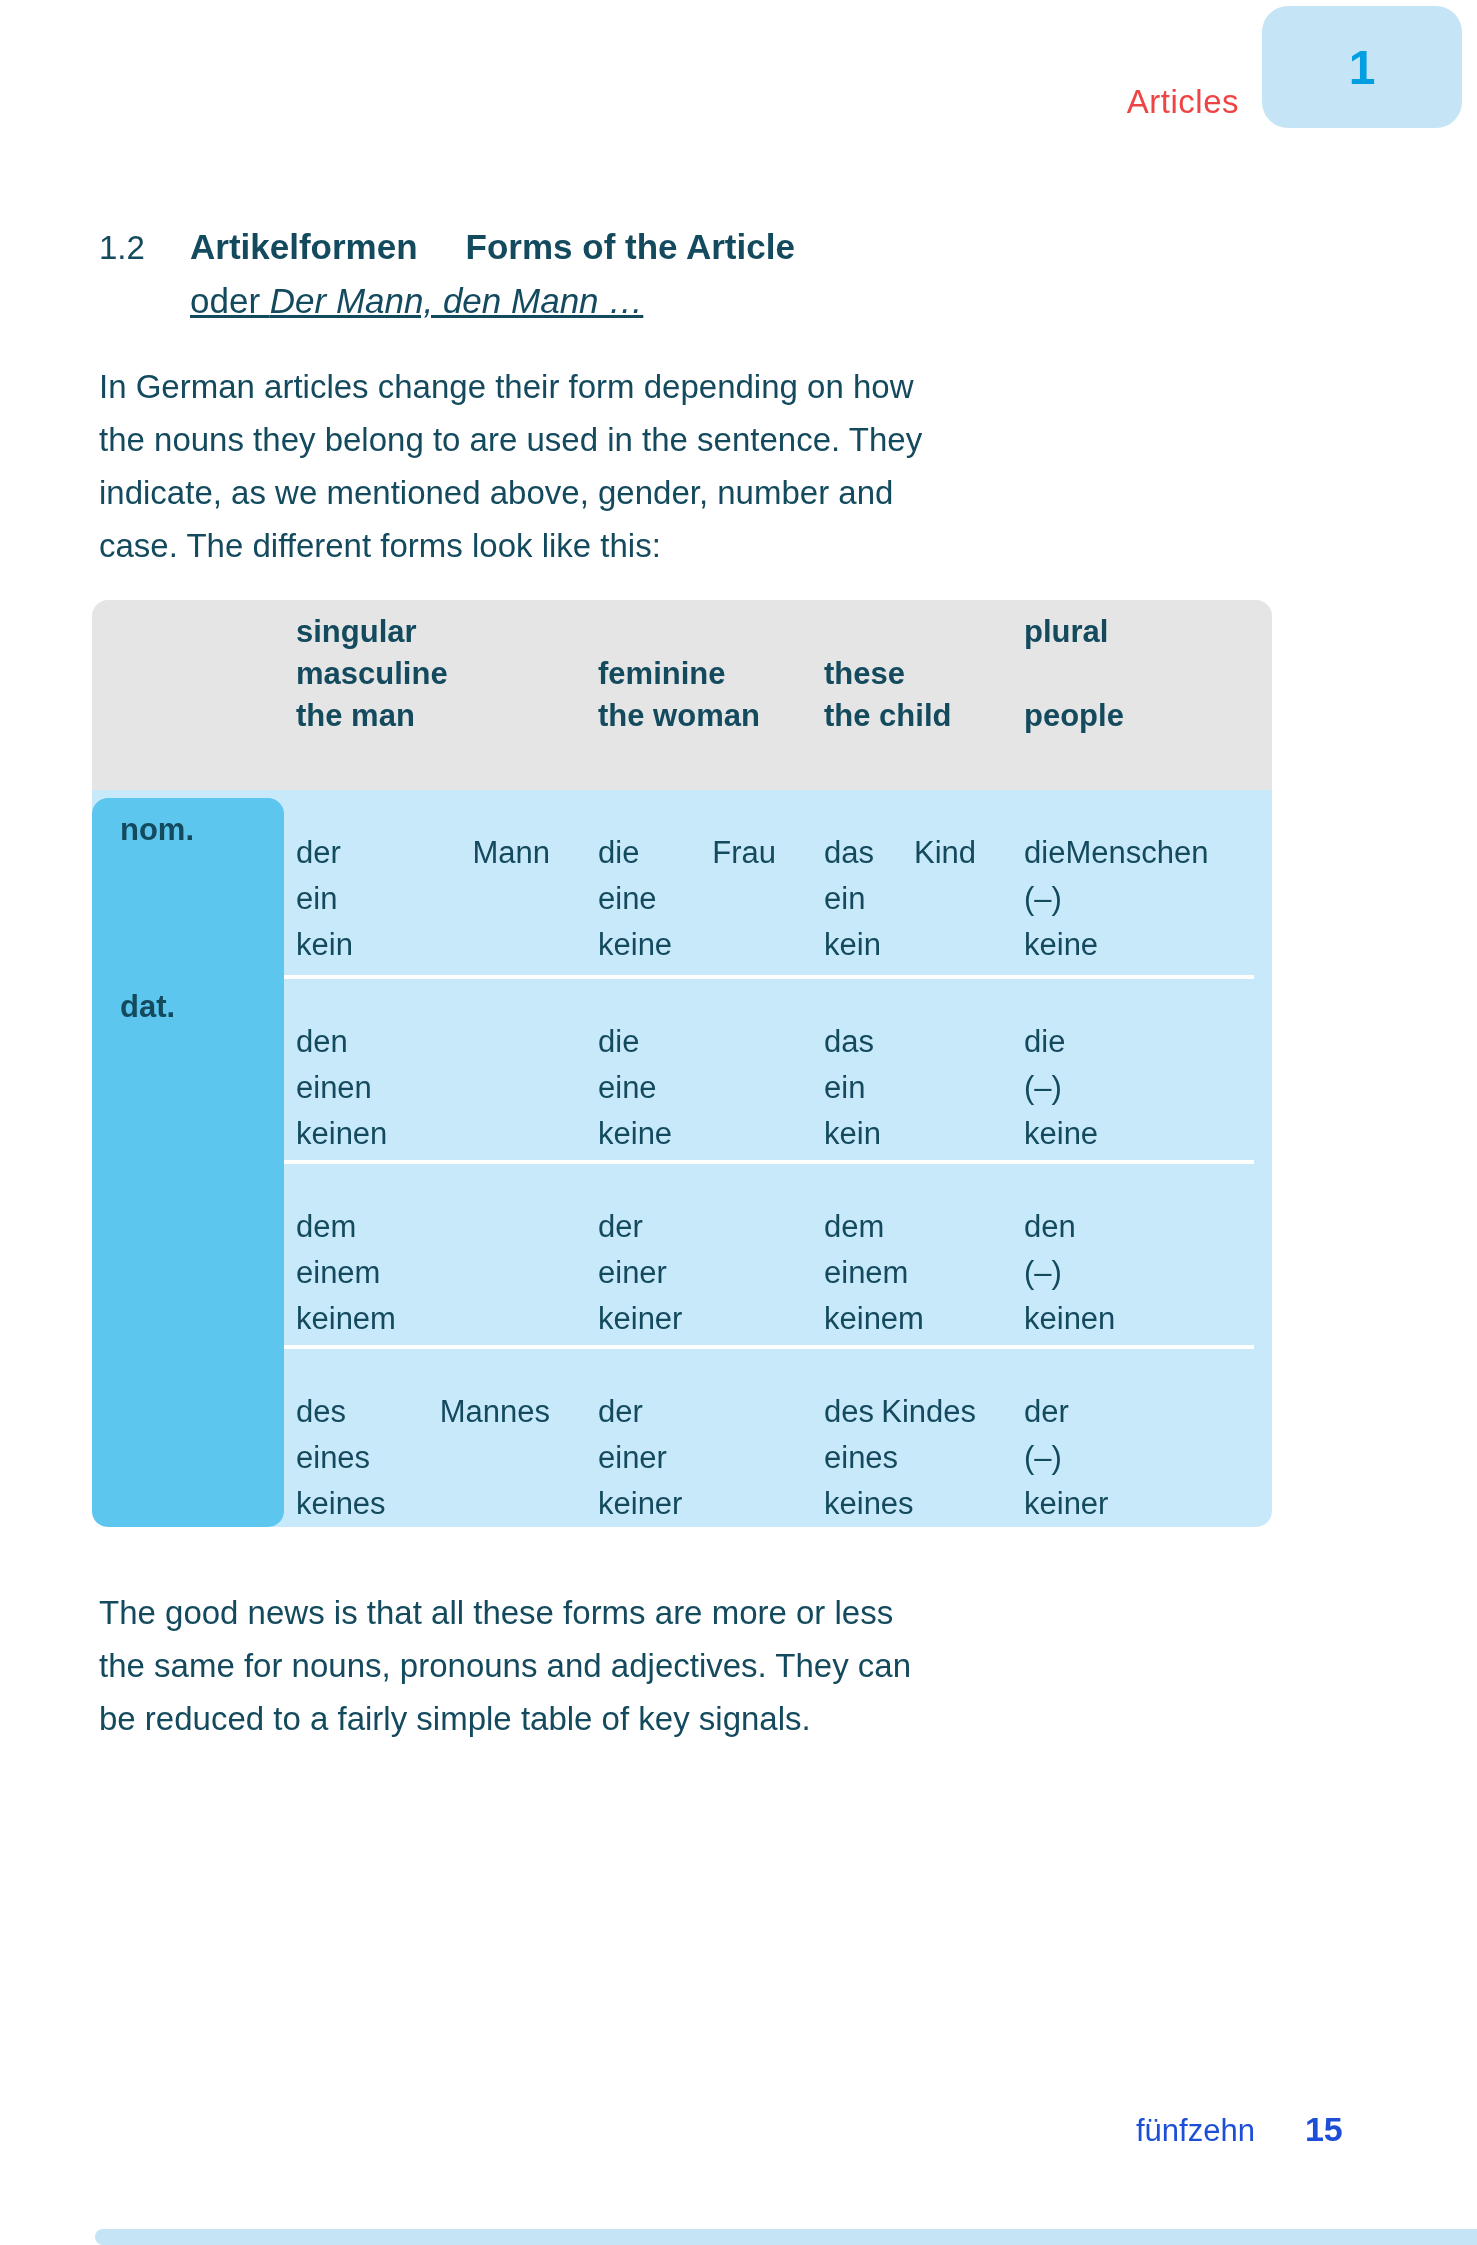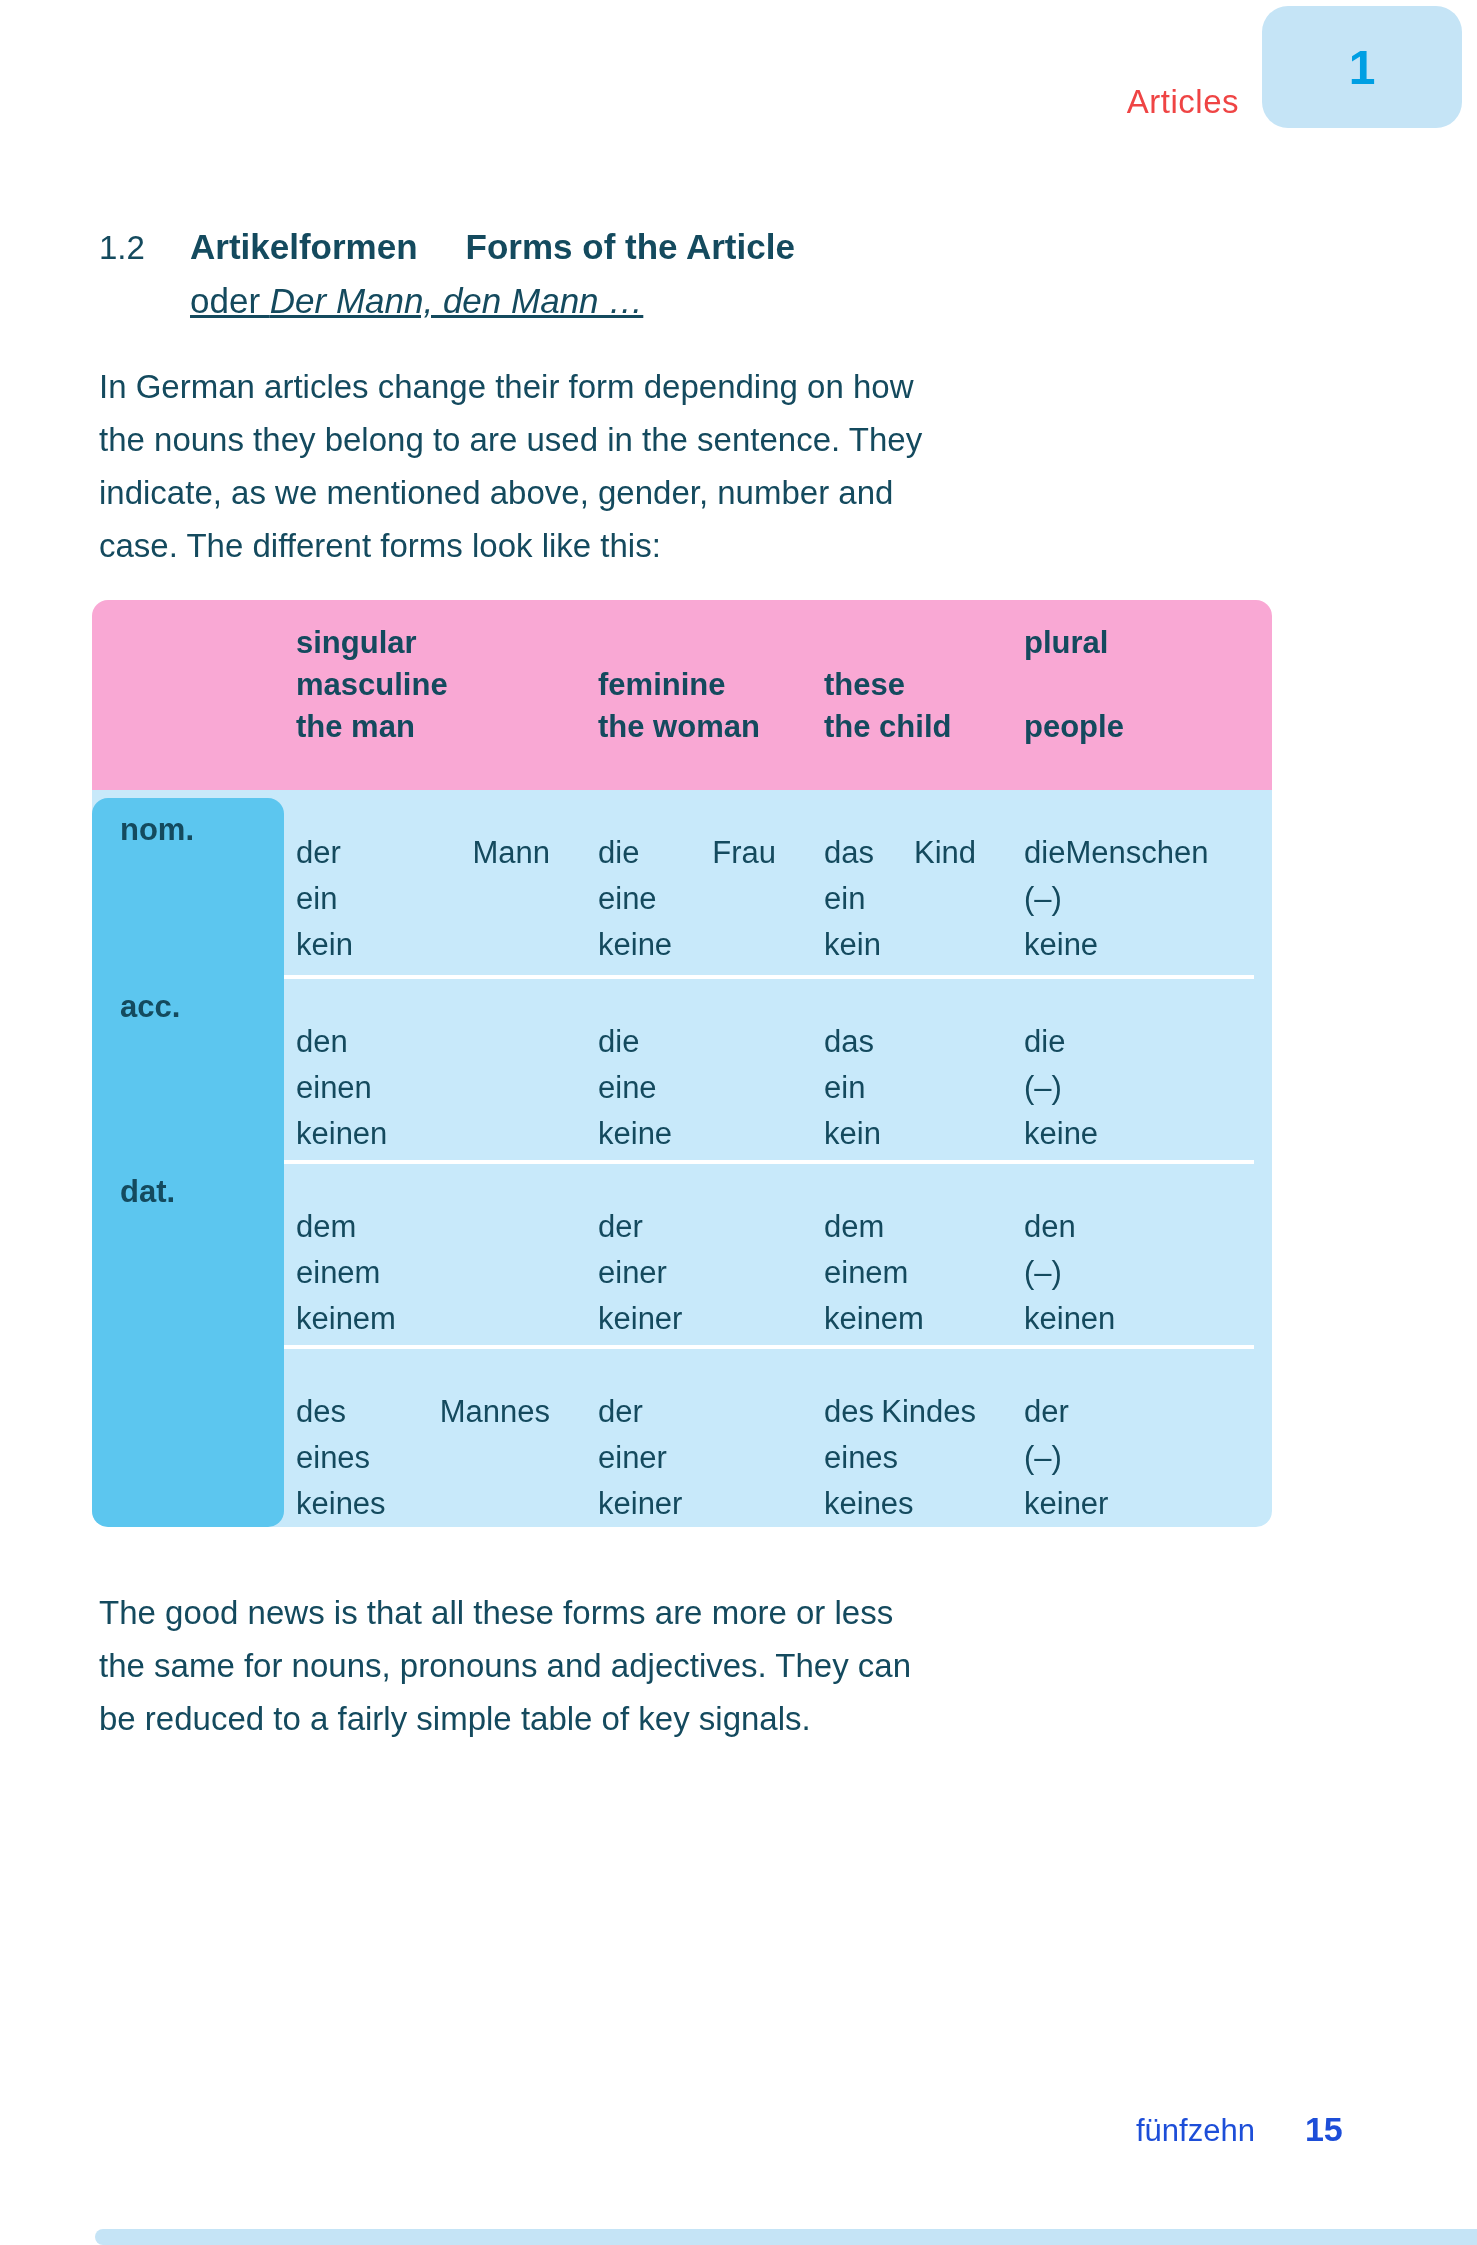--- a/index.html
+++ b/index.html
@@ -26,22 +26,22 @@
   .h-en{font-size:35px;font-weight:bold;margin-left:48px;}
   .h-line2{margin-left:91px;font-size:35px;text-decoration:underline;}
   .h-sub-italic{font-style:italic;}
   
   .para{position:absolute;left:99px;font-size:33px;line-height:53px;white-space:nowrap;}
   .para-intro{top:360px;}
   .para-closing{top:1586px;}
   
   .art-table{position:absolute;left:92px;top:600px;width:1180px;font-size:31px;}
   .t-header{
-    background:#f9a8d4;border-radius:16px 16px 0 0;height:190px;
-    box-sizing:border-box;padding-top:22px;font-weight:bold;
+    background:#e5e5e5;border-radius:16px 16px 0 0;height:190px;
+    box-sizing:border-box;padding-top:11px;font-weight:bold;
   }
   .t-hrow{
     display:grid;grid-template-columns:192px 302px 226px 200px 1fr;
     line-height:42px;
   }
   .t-hcell{padding-left:12px;}
   .t-body{
     position:relative;background:#C8E9FA;border-radius:0 0 16px 16px;
     height:737px;box-sizing:border-box;
   }
@@ -127,21 +127,20 @@
         <div class="t-hcell">the woman</div>
         <div class="t-hcell">the child</div>
         <div class="t-hcell">people</div>
       </div>
     </div>
 
     <div class="t-body">
 
       <div class="t-labelcol">
         <div class="t-case t-case-0">nom.</div>
-        <div class="t-case t-case-1">acc.</div>
         <div class="t-case t-case-2">dat.</div>
       </div>
 
       <div class="t-data">
 
         <div class="t-row t-row-0">
           <div class="cell">
             <div class="cl">
                 <span>der</span>
                 <span>Mann</span>

